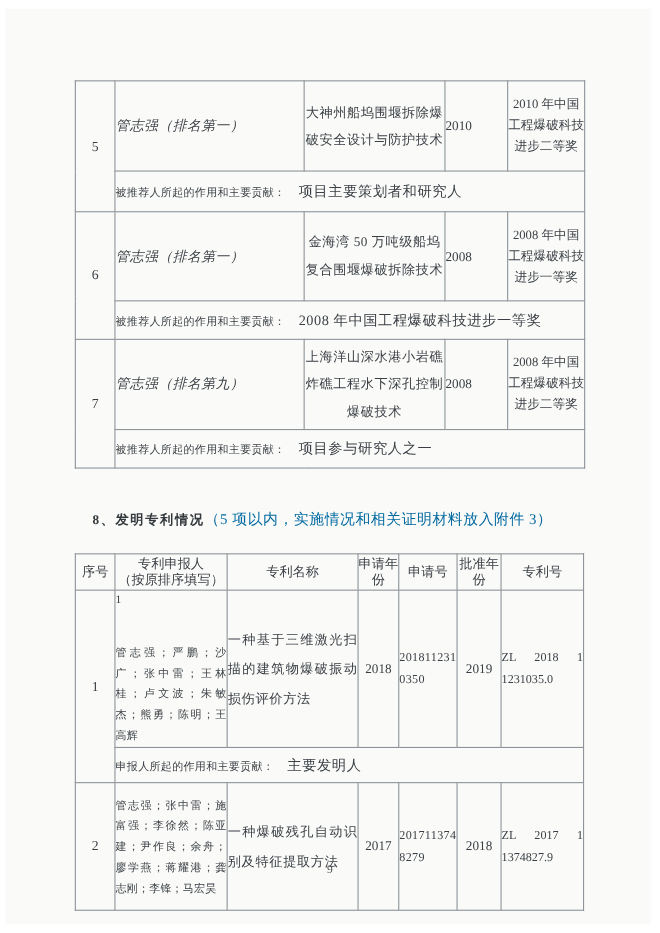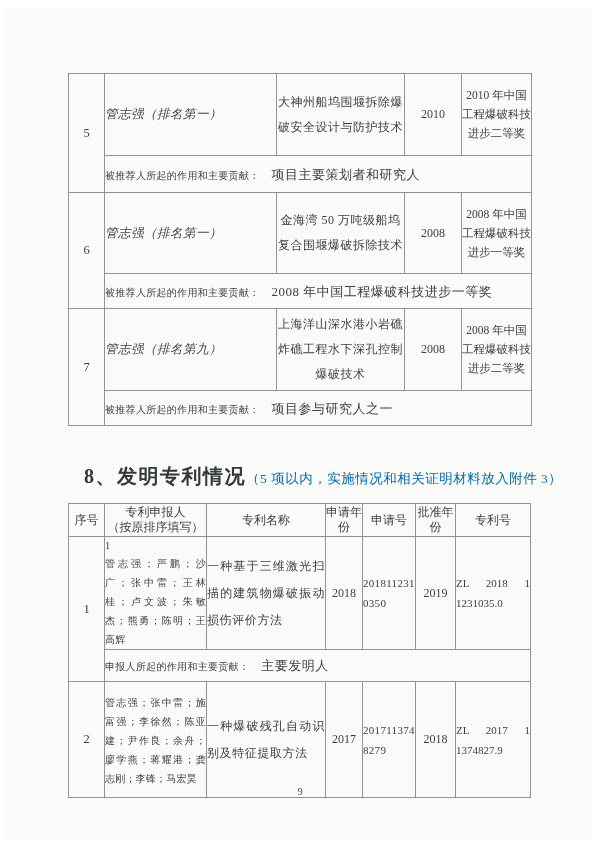--- a/index.html
+++ b/index.html
@@ -31,42 +31,42 @@
     vertical-align:middle;
   }
   
   #awards{left:68px;top:73px;width:463px;}
   #awards .r-main5{height:82px;} #awards .r-sub5{height:37px;}
   #awards .r-main6{height:81px;} #awards .r-sub6{height:35px;}
   #awards .r-main7{height:82px;} #awards .r-sub7{height:35px;}
   td.idx{text-align:center;font-size:12.5px;}
   td.nominee{padding-left:12px;font-size:12.5px;letter-spacing:.5px;font-style:italic;}
   td.project{text-align:center;font-size:12px;line-height:25px;padding:0 6px;letter-spacing:.5px;}
-  td.year{text-align:center;font-size:12px;}
+  td.year{font-size:12px;}
   td.award{text-align:center;font-size:11.5px;line-height:19px;padding:2px 5px;}
   td.subrow{padding-left:12px;}
   .sub-label{font-size:10px;letter-spacing:.3px;}
   .sub-value{font-size:13px;margin-left:12px;letter-spacing:.5px;}
   
   #section8{
     position:absolute;left:84px;top:463px;width:480px;height:22px;
     white-space:nowrap;
   }
-  #section8 .t{font-size:20px;font-weight:bold;letter-spacing:1.5px;color:#33383d;margin-top:39px;}
+  #section8 .t{font-size:12px;font-weight:bold;letter-spacing:1.5px;color:#33383d;margin-top:39px;}
   #section8 .s{font-size:13.5px;letter-spacing:.5px;color:#0369a1;}
   
   #patents{left:68px;top:503px;width:462px;padding-left:12px;}
   #patents .r-head{height:33px;}
   #patents .r-p1{height:100px;}
   #patents .r-p1sub{height:32px;}
   #patents .r-p2{height:116px;}
   td.th{text-align:center;font-size:12px;line-height:15px;padding:0 2px;}
   td.applicants{vertical-align:top;padding:3px 2px 0 5px;}
   .appl-note{font-size:10.5px;line-height:17px;}
-  .appl-names1{font-size:10px;line-height:19px;text-align:justify;letter-spacing:.2px;}
+  .appl-names1{font-size:10px;line-height:19px;text-align:justify;letter-spacing:.2px;margin-top:30px;}
   .appl-names2{font-size:10px;line-height:19px;text-align:justify;letter-spacing:.2px;padding-top:1px;}
   td.pname{text-align:justify;font-size:12px;line-height:27px;padding:0 7px;letter-spacing:.6px;}
   td.pyear{text-align:center;font-size:12px;}
   td.pnum{font-size:11px;line-height:20px;padding:0 3px 0 5px;word-break:break-all;letter-spacing:.3px;}
   td.zl{font-size:11px;line-height:20px;padding:0 7px;text-align:justify;word-spacing:2px;}
   
   #pageno{
     position:absolute;left:0;top:786px;width:600px;
     text-align:center;font-size:10.5px;color:#4a4f54;
   }

